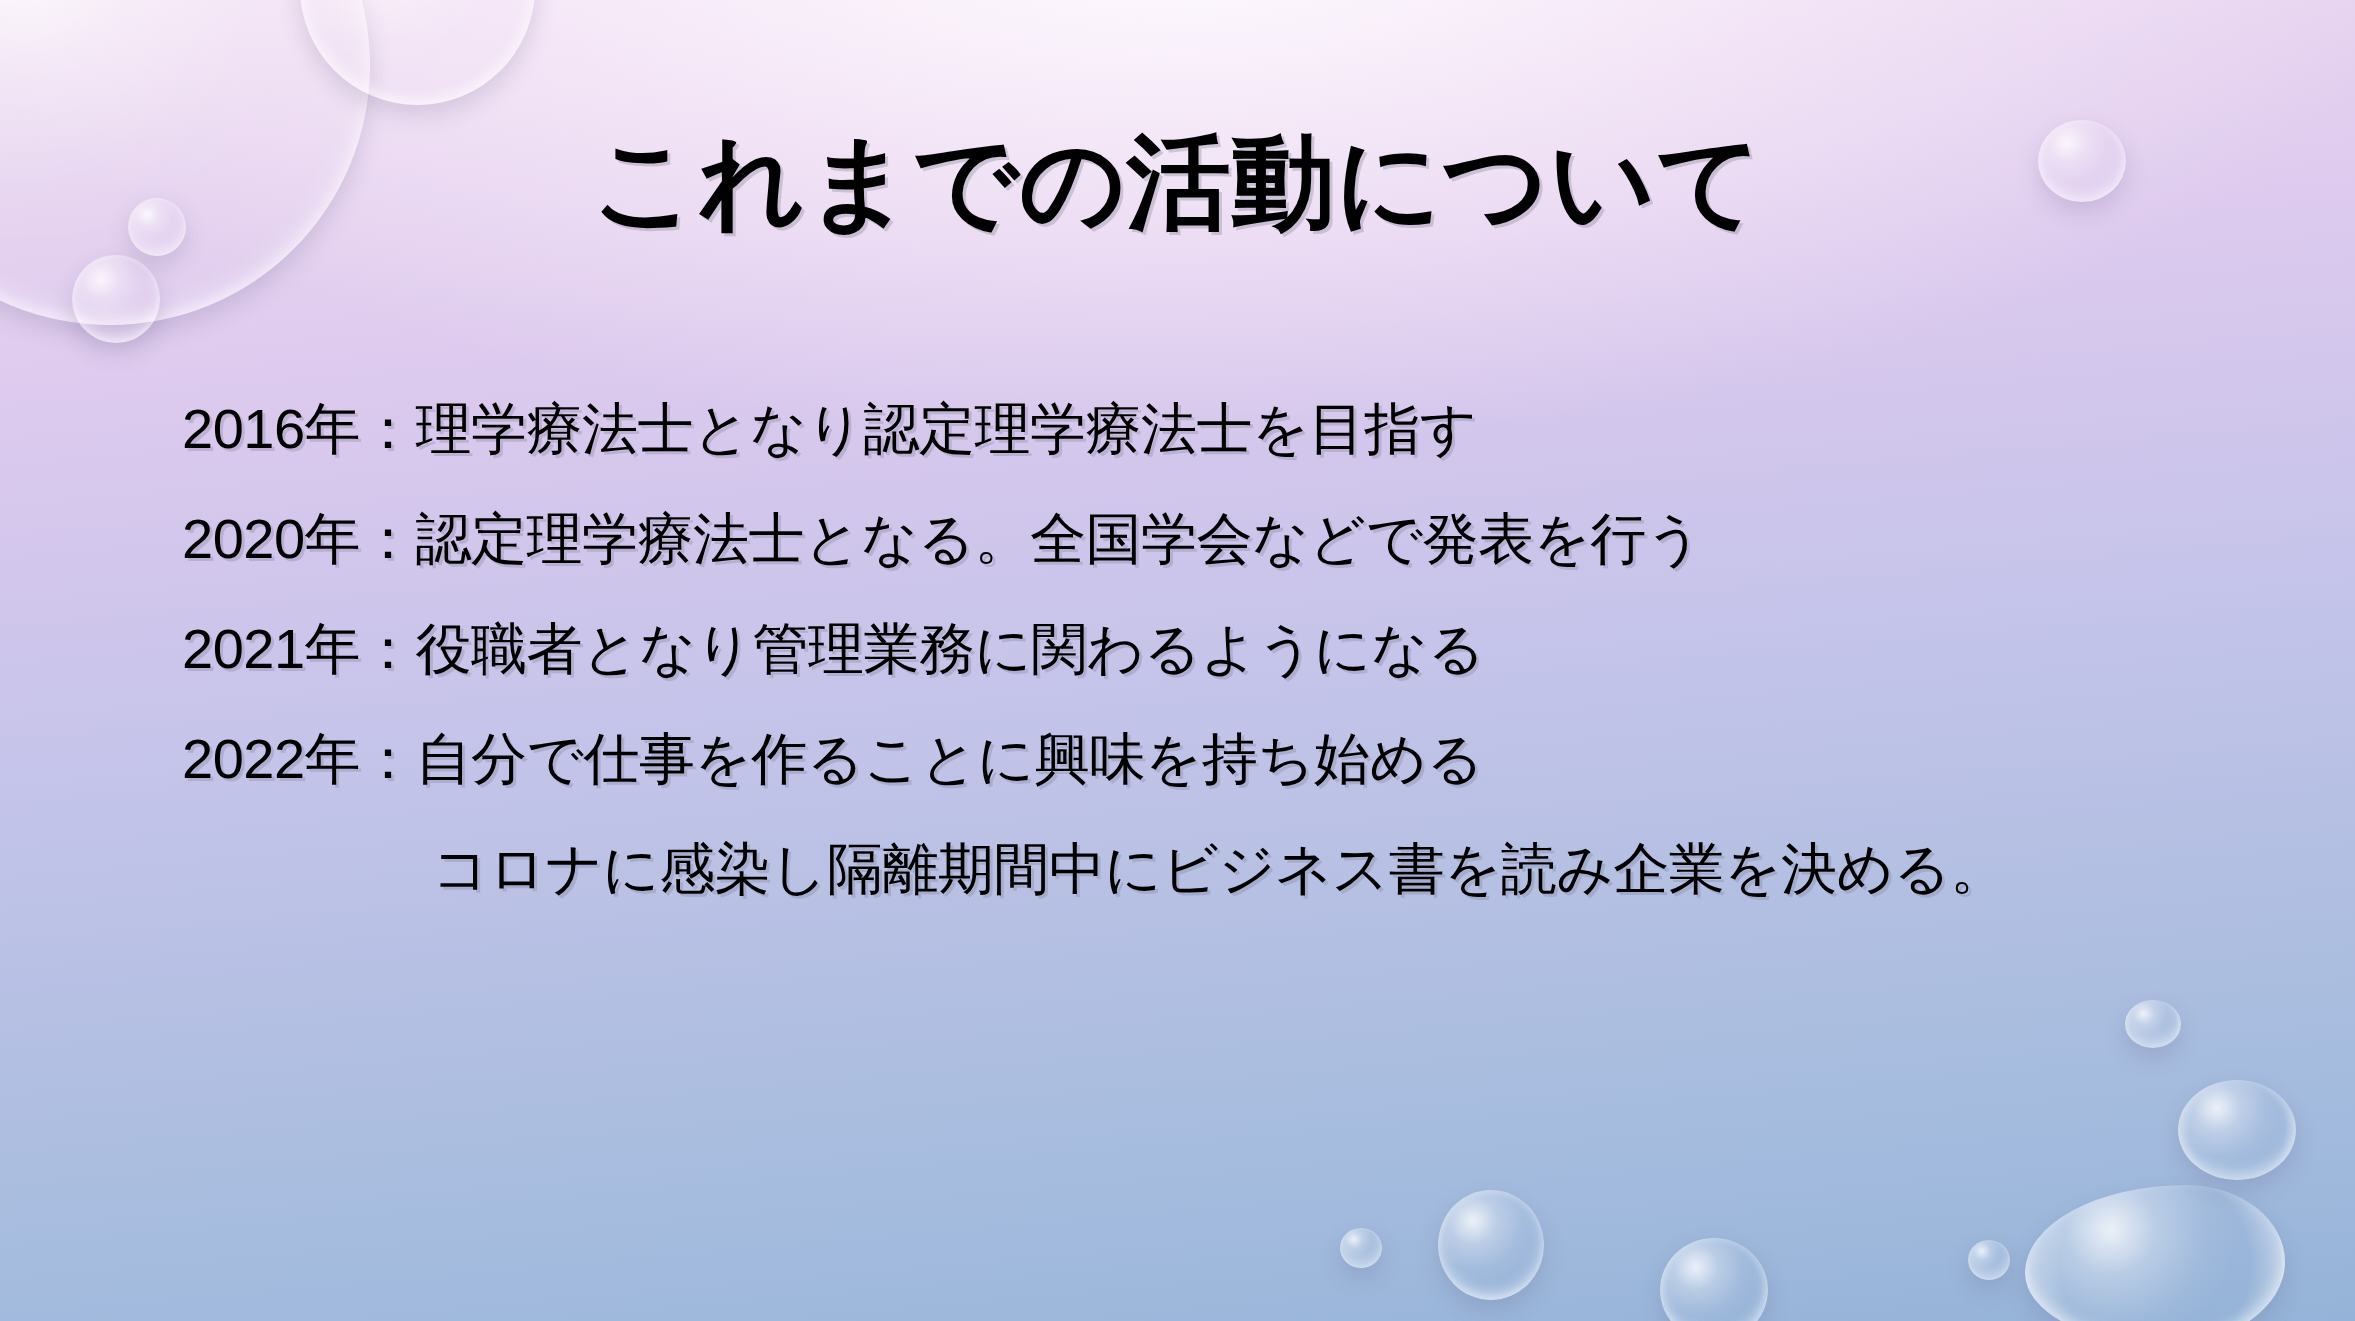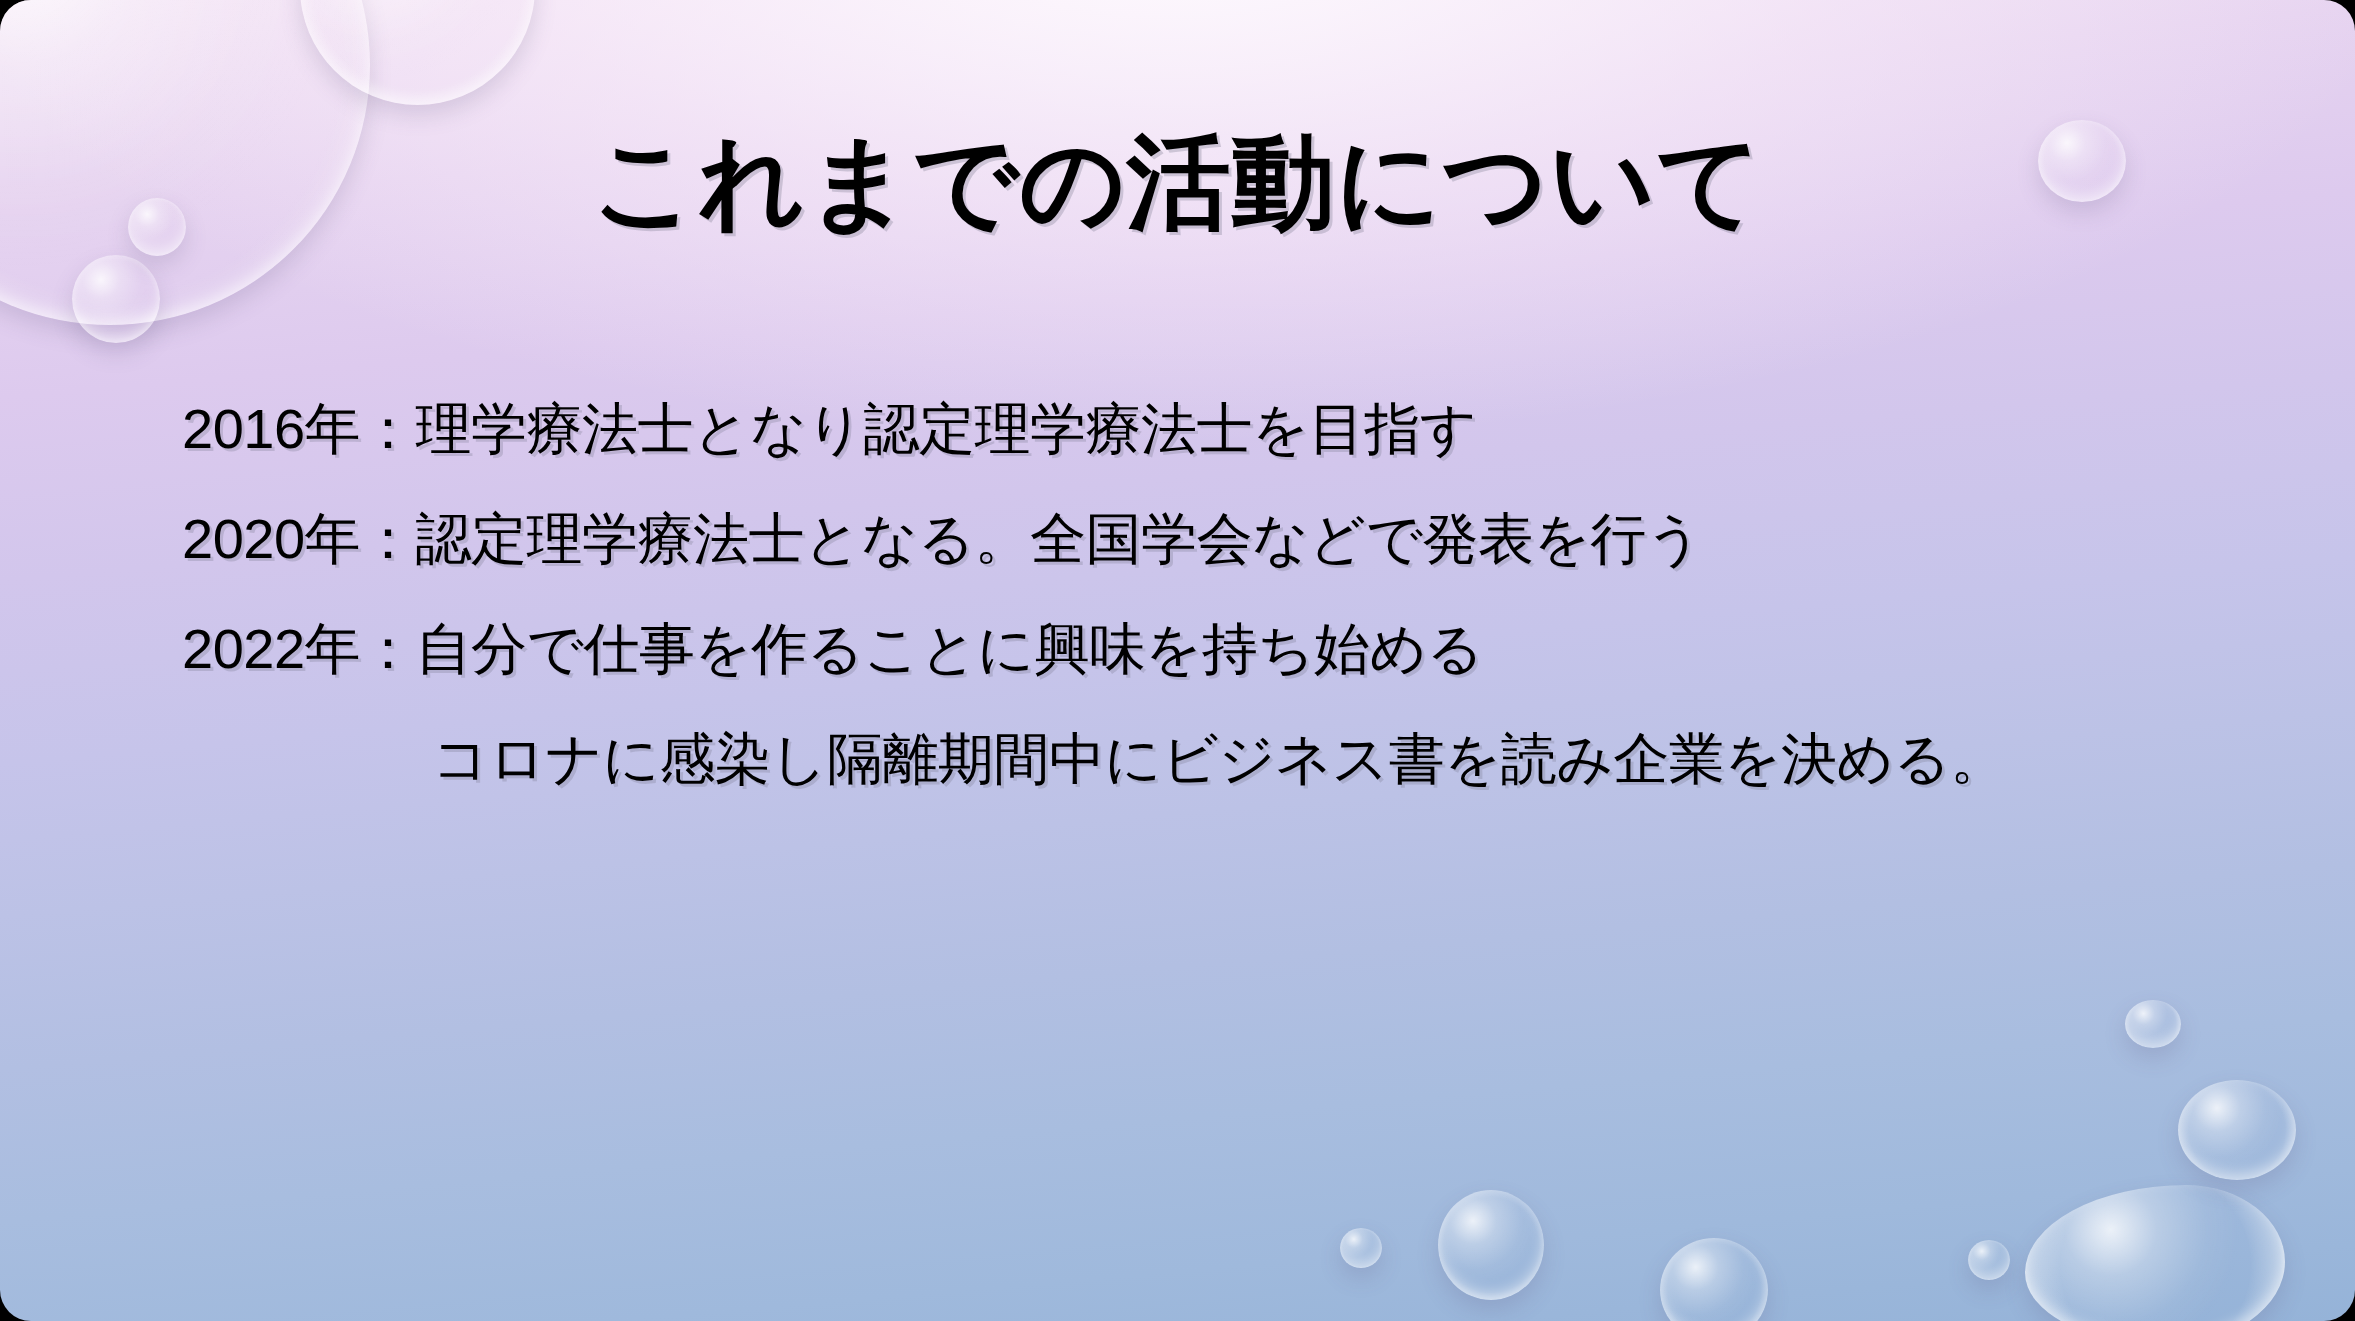--- a/index.html
+++ b/index.html
@@ -22,21 +22,20 @@
           #f3e4f5 0%,
           #e6d3f0 14%,
           #ddcaee 26%,
           #d2c6ec 38%,
           #c6c4ea 50%,
           #bcc2e6 60%,
           #b2bfe2 70%,
           #a8bddf 80%,
           #9fb9dc 90%,
           #95b3d8 100%);
-    border-radius: 31px;
   }
 
   
   .bubble {
     position: absolute;
     border-radius: 50%;
     pointer-events: none;
     background:
       radial-gradient(circle at 33% 28%,
         rgba(255,255,255,0.80) 0%,
@@ -108,17 +107,18 @@
       <div class="bubble" style="left: 1340px; top: 1228px; width: 42px; height: 40px;"></div>
       <div class="bubble" style="left: 1438px; top: 1190px; width: 106px; height: 110px;"></div>
       <div class="bubble" style="left: 1660px; top: 1238px; width: 108px; height: 104px;"></div>
     </div>
 
   <div class="title">これまでの活動について</div>
 
   <div class="body-block">
     <div class="line">2016年：理学療法士となり認定理学療法士を目指す</div>
     <div class="line">2020年：認定理学療法士となる。全国学会などで発表を行う</div>
+    <div class="line">2021年：役職者となり管理業務に関わるようになる</div>
     <div class="line">2022年：自分で仕事を作ることに興味を持ち始める</div>
     <div class="line indent-1">コロナに感染し隔離期間中にビジネス書を読み企業を決める。</div>
   </div>
 
 </div>
 
 </body></html>

